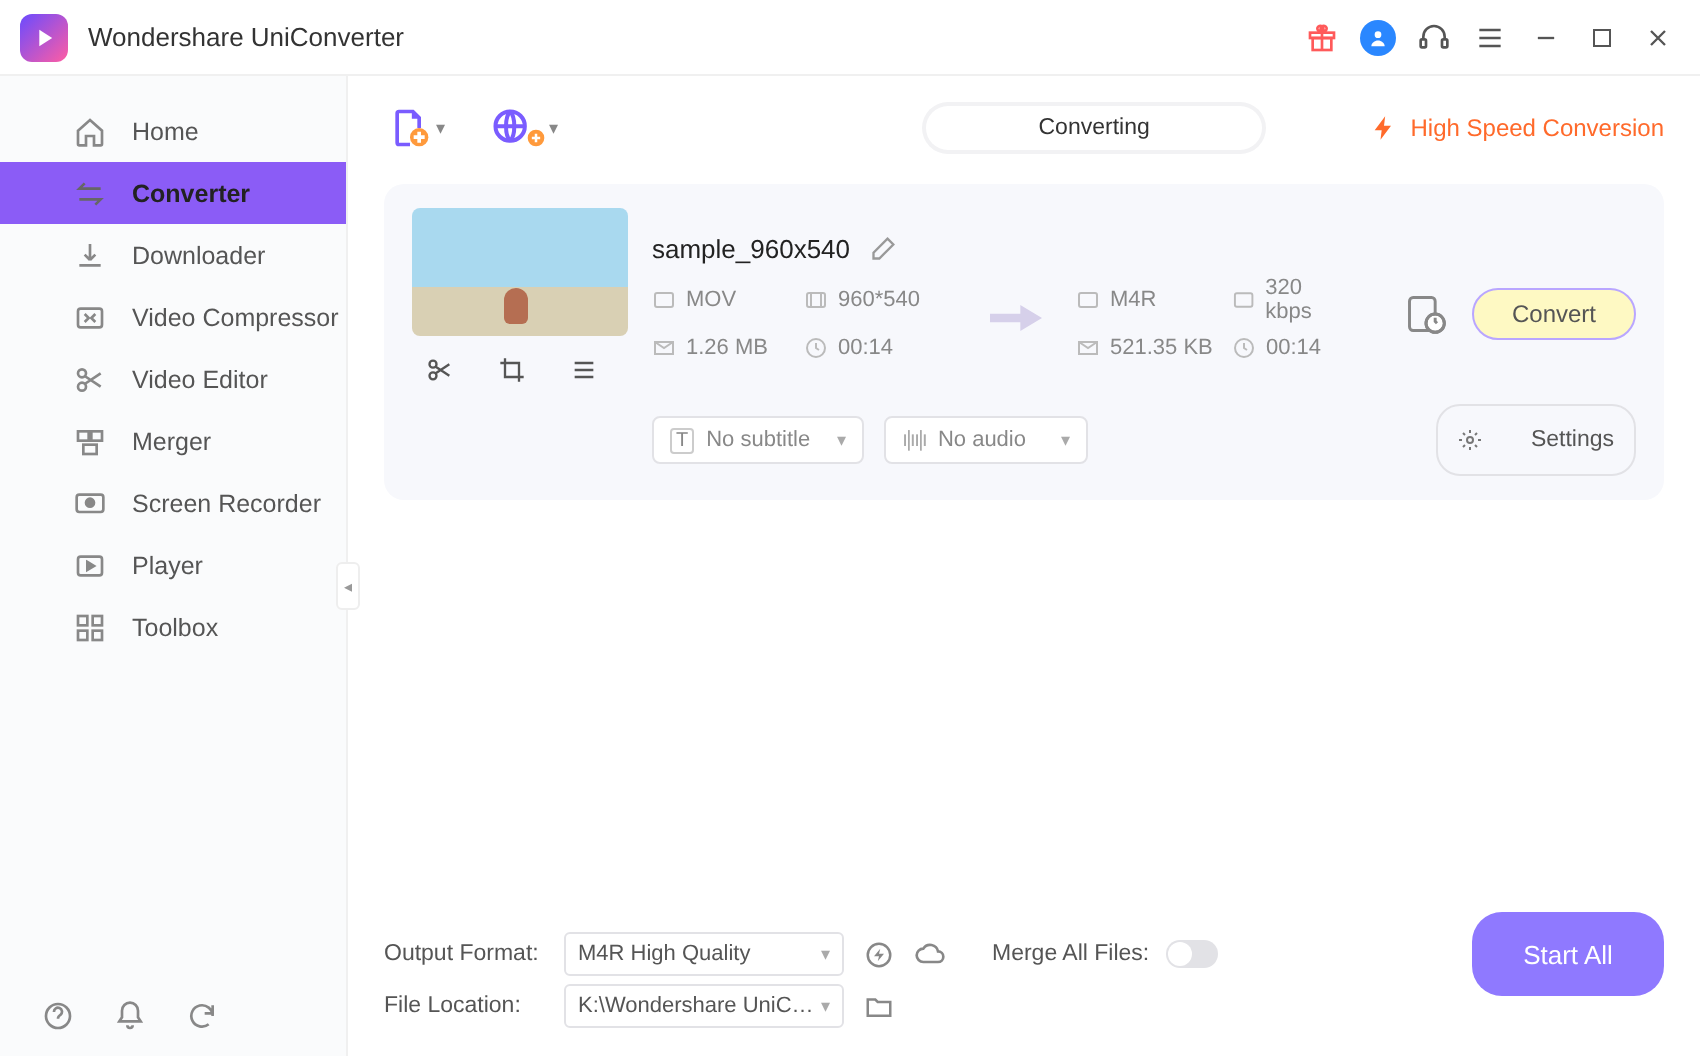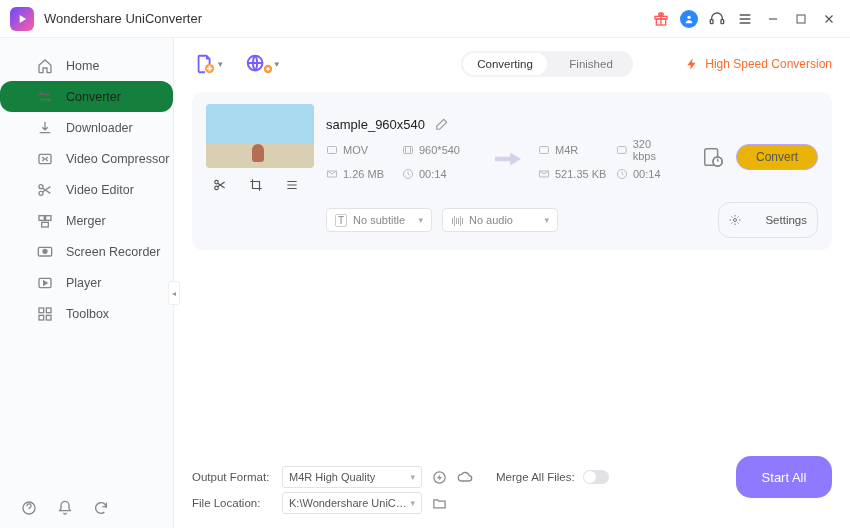--- a/index.html
+++ b/index.html
@@ -9,21 +9,21 @@
 .logo { width: 24px; height: 24px; background: linear-gradient(135deg,#6a4bff,#ff5da3); border-radius: 6px; display:flex; align-items:center; justify-content:center; }
 .logo svg { width:14px; height:14px; }
 .title { margin-left: 10px; font-size: 13px; font-weight: 500; }
 .titlebar-spacer { flex:1; }
 .titlebar .icn { width: 22px; height:22px; display:flex; align-items:center; justify-content:center; margin-left: 6px; cursor:pointer; color:#555; }
 
 .shell { display:flex; height: calc(528px - 38px); }
 .sidebar { width: 174px; background:#fafbfc; border-right:1px solid #f0f0f0; display:flex; flex-direction:column; }
 .navlist { flex:1; padding-top: 12px; }
 .nav { height: 31px; display:flex; align-items:center; padding-left: 36px; gap: 12px; cursor:pointer; color:#555; font-size:12.5px; }
-.nav.active { background:#15803d; color:#222; font-weight:400;border-radius:12px; }
+.nav.active { background:#8b5cf6; color:#222; font-weight:700; }
 .nav .nicon { width:18px; height:18px; display:flex; align-items:center; justify-content:center; color:#888; }
 .nav.active .nicon { color:#666; }
 .sbfoot { height:40px; display:flex; align-items:center; gap:18px; padding-left:20px; color:#888;}
 .sbfoot .f { width:18px; height:18px; display:flex; align-items:center; justify-content:center; cursor:pointer; }
 
 .collapse { width:12px; position:relative; }
 .collapse-btn { position:absolute; top: 243px; left:-6px; width:12px; height:24px; background:#fff; border:1px solid #eee; border-radius:3px; display:flex; align-items:center; justify-content:center; cursor:pointer; font-size:8px; color:#999; }
 
 .main { flex:1; display:flex; flex-direction:column; padding: 8px 18px 12px 6px; }
 
@@ -40,27 +40,27 @@
 .thumb { width:108px; height:64px; border-radius:4px; background: linear-gradient(180deg,#a9d9ef 0%, #a9d9ef 62%, #d9d0b4 62%, #d9d0b4 100%); position:relative; overflow:hidden; }
 .thumb::after { content:""; position:absolute; left:46px; bottom:6px; width:12px; height:18px; background:#b56e52; border-radius:6px 6px 3px 3px; }
 .tactions { display:flex; justify-content:space-around; margin-top:10px; color:#666; }
 .tactions span { cursor:pointer; width:22px; text-align:center; }
 .meta { flex:1; }
 .fname { display:flex; align-items:center; gap:10px; font-size:13px; color:#222; margin-bottom:6px; }
 .grid { display:grid; grid-template-columns: 70px 76px 48px 72px 60px; column-gap: 6px; row-gap:6px; font-size:11px; color:#888; align-items:center;}
 .grid .c { display:flex; align-items:center; gap:5px; }
 .grid .arrow { grid-row: 1 / span 2; grid-column:3; display:flex; align-items:center; justify-content:center;}
 .outcfg { display:flex; align-items:center; justify-content:center; cursor:pointer;}
-.convert { width:82px; height:26px; border:1px solid #b9a6ff; background:#eab308; border-radius:13px; color:#555; font-size:12px; display:flex; align-items:center; justify-content:center; cursor:pointer; }
+.convert { width:82px; height:26px; border:1px solid #b9a6ff; background:#fef9c3; border-radius:13px; color:#555; font-size:12px; display:flex; align-items:center; justify-content:center; cursor:pointer; }
 .rightcol { display:flex; flex-direction:column; align-items:center; gap:8px; margin-left:6px;}
 .selects-row { display:flex; align-items:center; gap:10px; margin-top:10px; }
 .sel { height:24px; border:1px solid #e2e2e6; border-radius:4px; background:#fff; display:flex; align-items:center; padding:0 8px; font-size:11px; color:#888; gap:6px; cursor:pointer; position:relative;}
 .sel .caret { margin-left:auto; font-size:9px; color:#aaa;}
 .sel.sub { width:106px; margin-left:120px;}
-.sel.aud { width:116px;}
+.sel.aud { width:102px;}
 .settings-pill { margin-left:auto; height:36px; border:1px solid #e2e2e6; border-radius:12px; padding:0 10px; display:flex; align-items:center; gap:24px; font-size:11.5px; color:#555; cursor:pointer;}
 
 .footer { margin-top:auto; padding-top:8px;}
 .frow2 { display:flex; align-items:center; height:26px; gap:8px; font-size:11.5px; color:#555; }
 .frow2 .lbl { width:82px; }
 .fsel { width:140px; height:22px; border:1px solid #e2e2e6; border-radius:3px; background:#fff; display:flex; align-items:center; padding:0 6px; font-size:11px; color:#555; cursor:pointer;}
 .fsel .caret{ margin-left:auto; font-size:9px; color:#aaa;}
 .ficon { width:18px; height:18px; color:#888; display:flex; align-items:center; justify-content:center; cursor:pointer;}
 .toggle { width:26px; height:14px; background:#e2e2e6; border-radius:7px; position:relative; cursor:pointer;}
 .toggle::after { content:""; position:absolute; left:1px; top:1px; width:12px; height:12px; background:#fff; border-radius:50%; }
@@ -249,21 +249,20 @@
             <path d="M3 11h16M11 3c3 3 3 13 0 16M11 3c-3 3-3 13 0 16"></path>
           </svg>
         <svg width="10" height="10" viewBox="0 0 24 24" style="margin-left:-6px;margin-top:10px">
             <circle cx="12" cy="12" r="10" fill="#ff9a3c"></circle>
             <path stroke="#fff" stroke-width="3" d="M12 7v10M7 12h10"></path>
           </svg>
         <span style="font-size:9px;color:#888">▾</span>
       </div>
       <div class="segmented">
         <div class="seg active">Converting</div>
-        <div class="seg">Finished</div>
       </div>
       <div class="hispeed">
         <svg width="14" height="14" viewBox="0 0 24 24">
             <path fill="#ff6a2b" d="M13 2L4 14h6l-1 8 9-12h-6z"></path>
           </svg>
         <span>High Speed Conversion</span>
       </div>
     </div>
 
     <div class="filecard">

